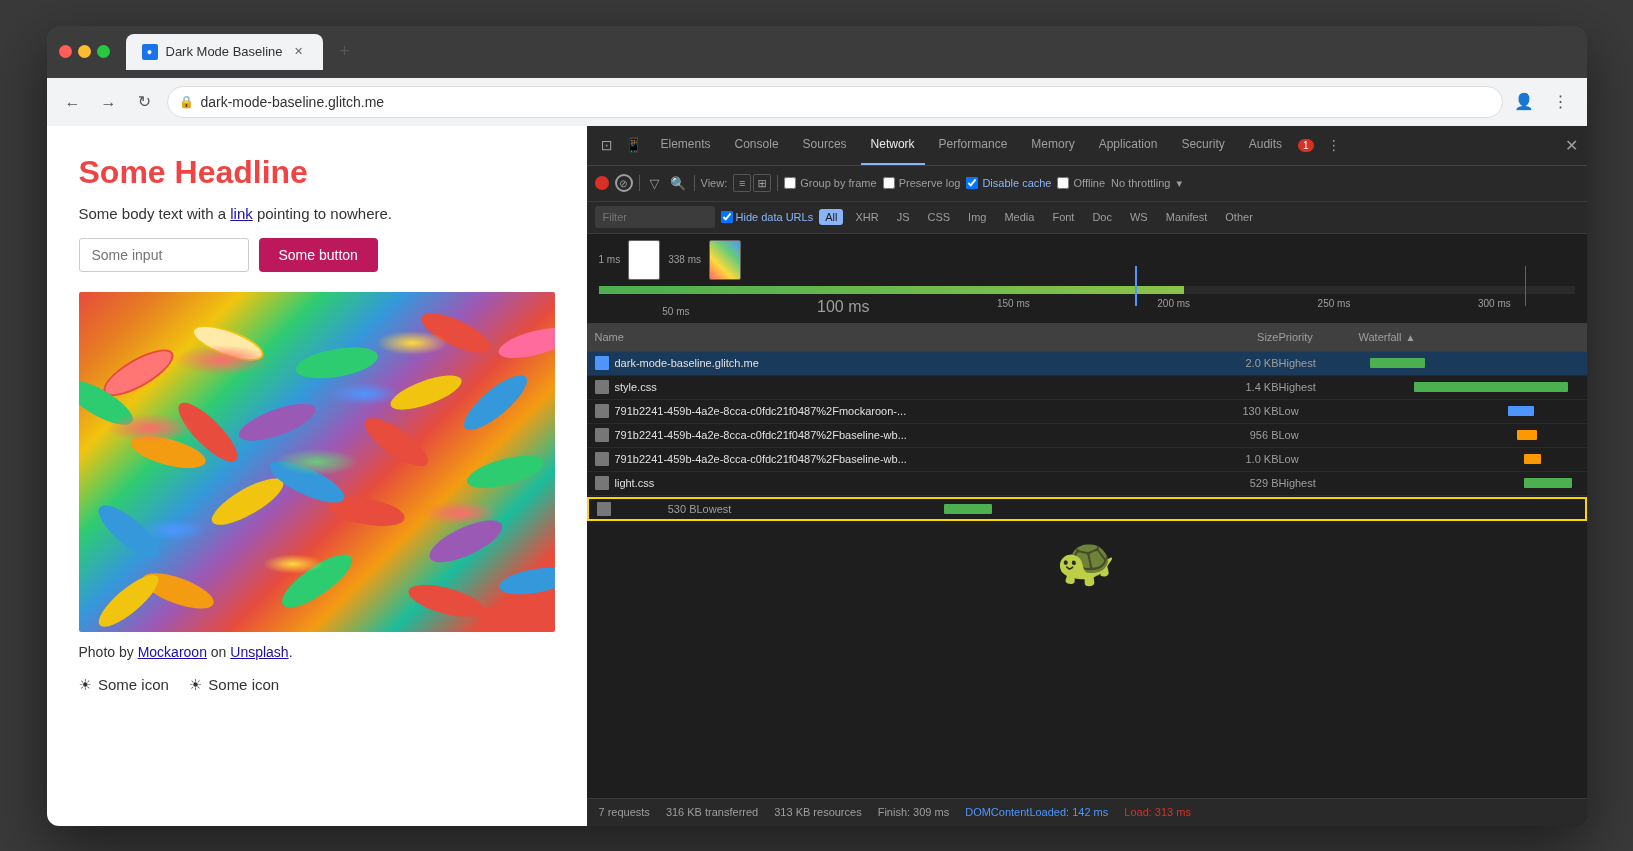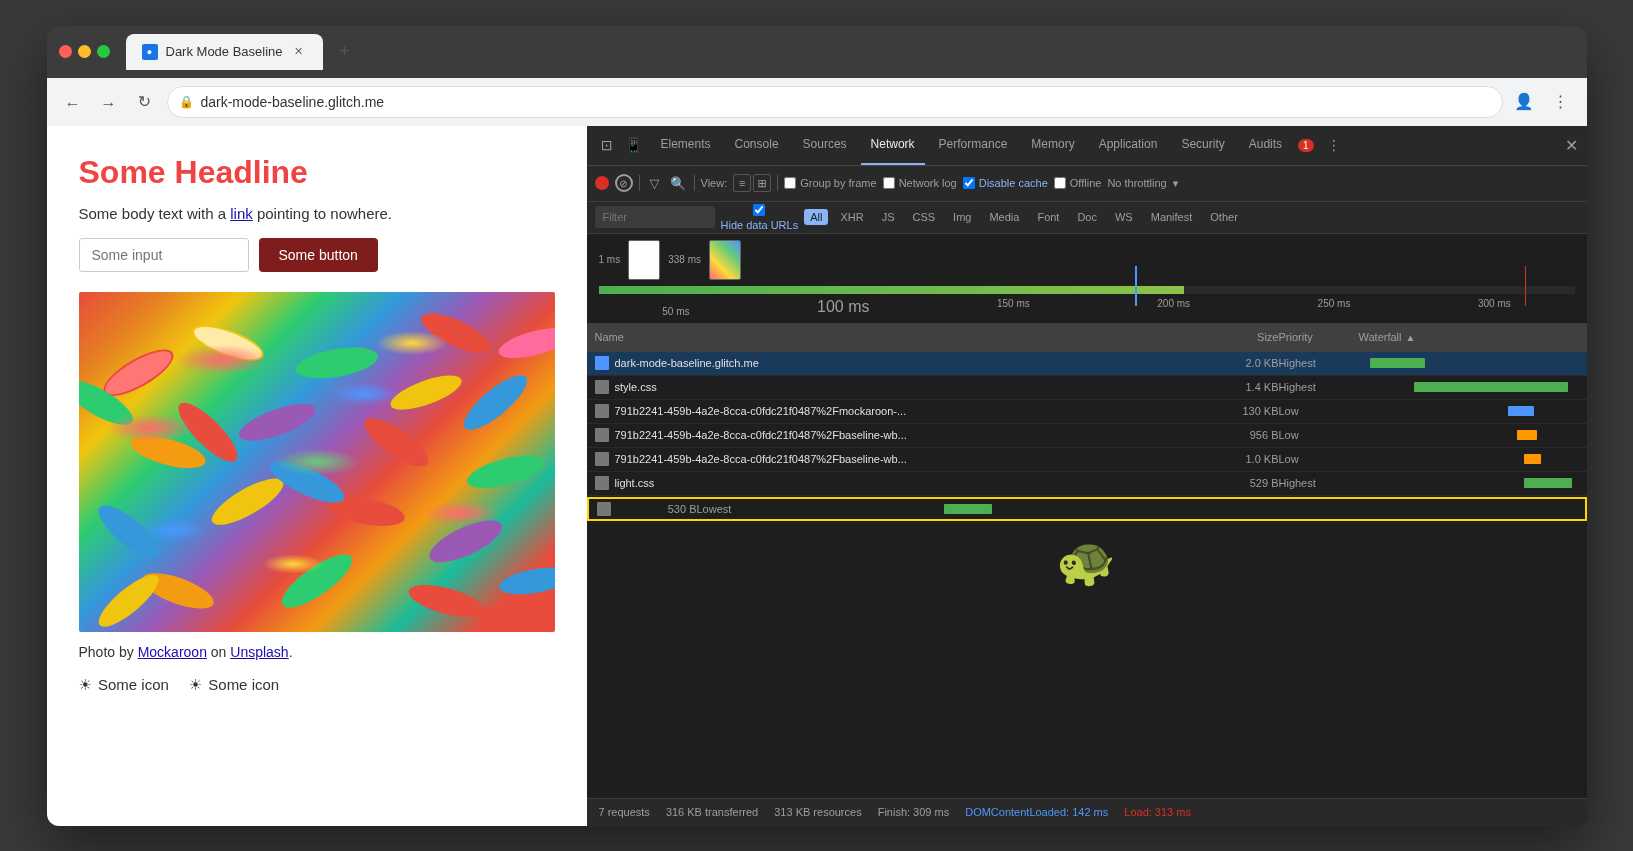--- a/index.html
+++ b/index.html
@@ -156,21 +156,21 @@
     }
     .page-input {
       border: 1px solid #ccc;
       border-radius: 3px;
       padding: 8px 12px;
       font-size: 14px;
       color: #999;
       width: 170px;
     }
     .page-button {
-      background: #7f1d1d;
+      background: #be185d;
       color: white;
       border: none;
       border-radius: 4px;
       padding: 8px 20px;
       font-size: 14px;
       font-weight: 500;
       cursor: pointer;
     }
     .page-image {
       width: 100%;
@@ -351,21 +351,20 @@
       padding: 2px 8px;
       width: 120px;
       height: 22px;
     }
     .hide-data-checkbox {
       display: flex;
       align-items: center;
       gap: 3px;
       font-size: 11px;
       color: #8ab4f8;
-      flex-direction: column;
     }
     .hide-data-checkbox input { width: 12px; height: 12px; }
     .filter-type-btn {
       padding: 2px 6px;
       font-size: 11px;
       color: #9e9e9e;
       cursor: pointer;
       border-radius: 3px;
     }
     
@@ -585,21 +584,21 @@
           <div class="view-icon-btn">≡</div>
           <div class="view-icon-btn">⊞</div>
         </div>
         <div style="width:1px;height:16px;background:#555;"></div>
         <label class="checkbox-label">
           <input type="checkbox" style="">
           <span>Group by frame</span>
         </label>
         <label class="checkbox-label">
           <input type="checkbox" style="">
-          <span>Network log</span>
+          <span>Preserve log</span>
         </label>
         <label class="checkbox-label checked-blue">
           <input type="checkbox" checked="" style="">
           <span>Disable cache</span>
         </label>
         <label class="checkbox-label">
           <input type="checkbox" style="">
           <span>Offline</span>
         </label>
         <span class="view-label">No throttling</span>

